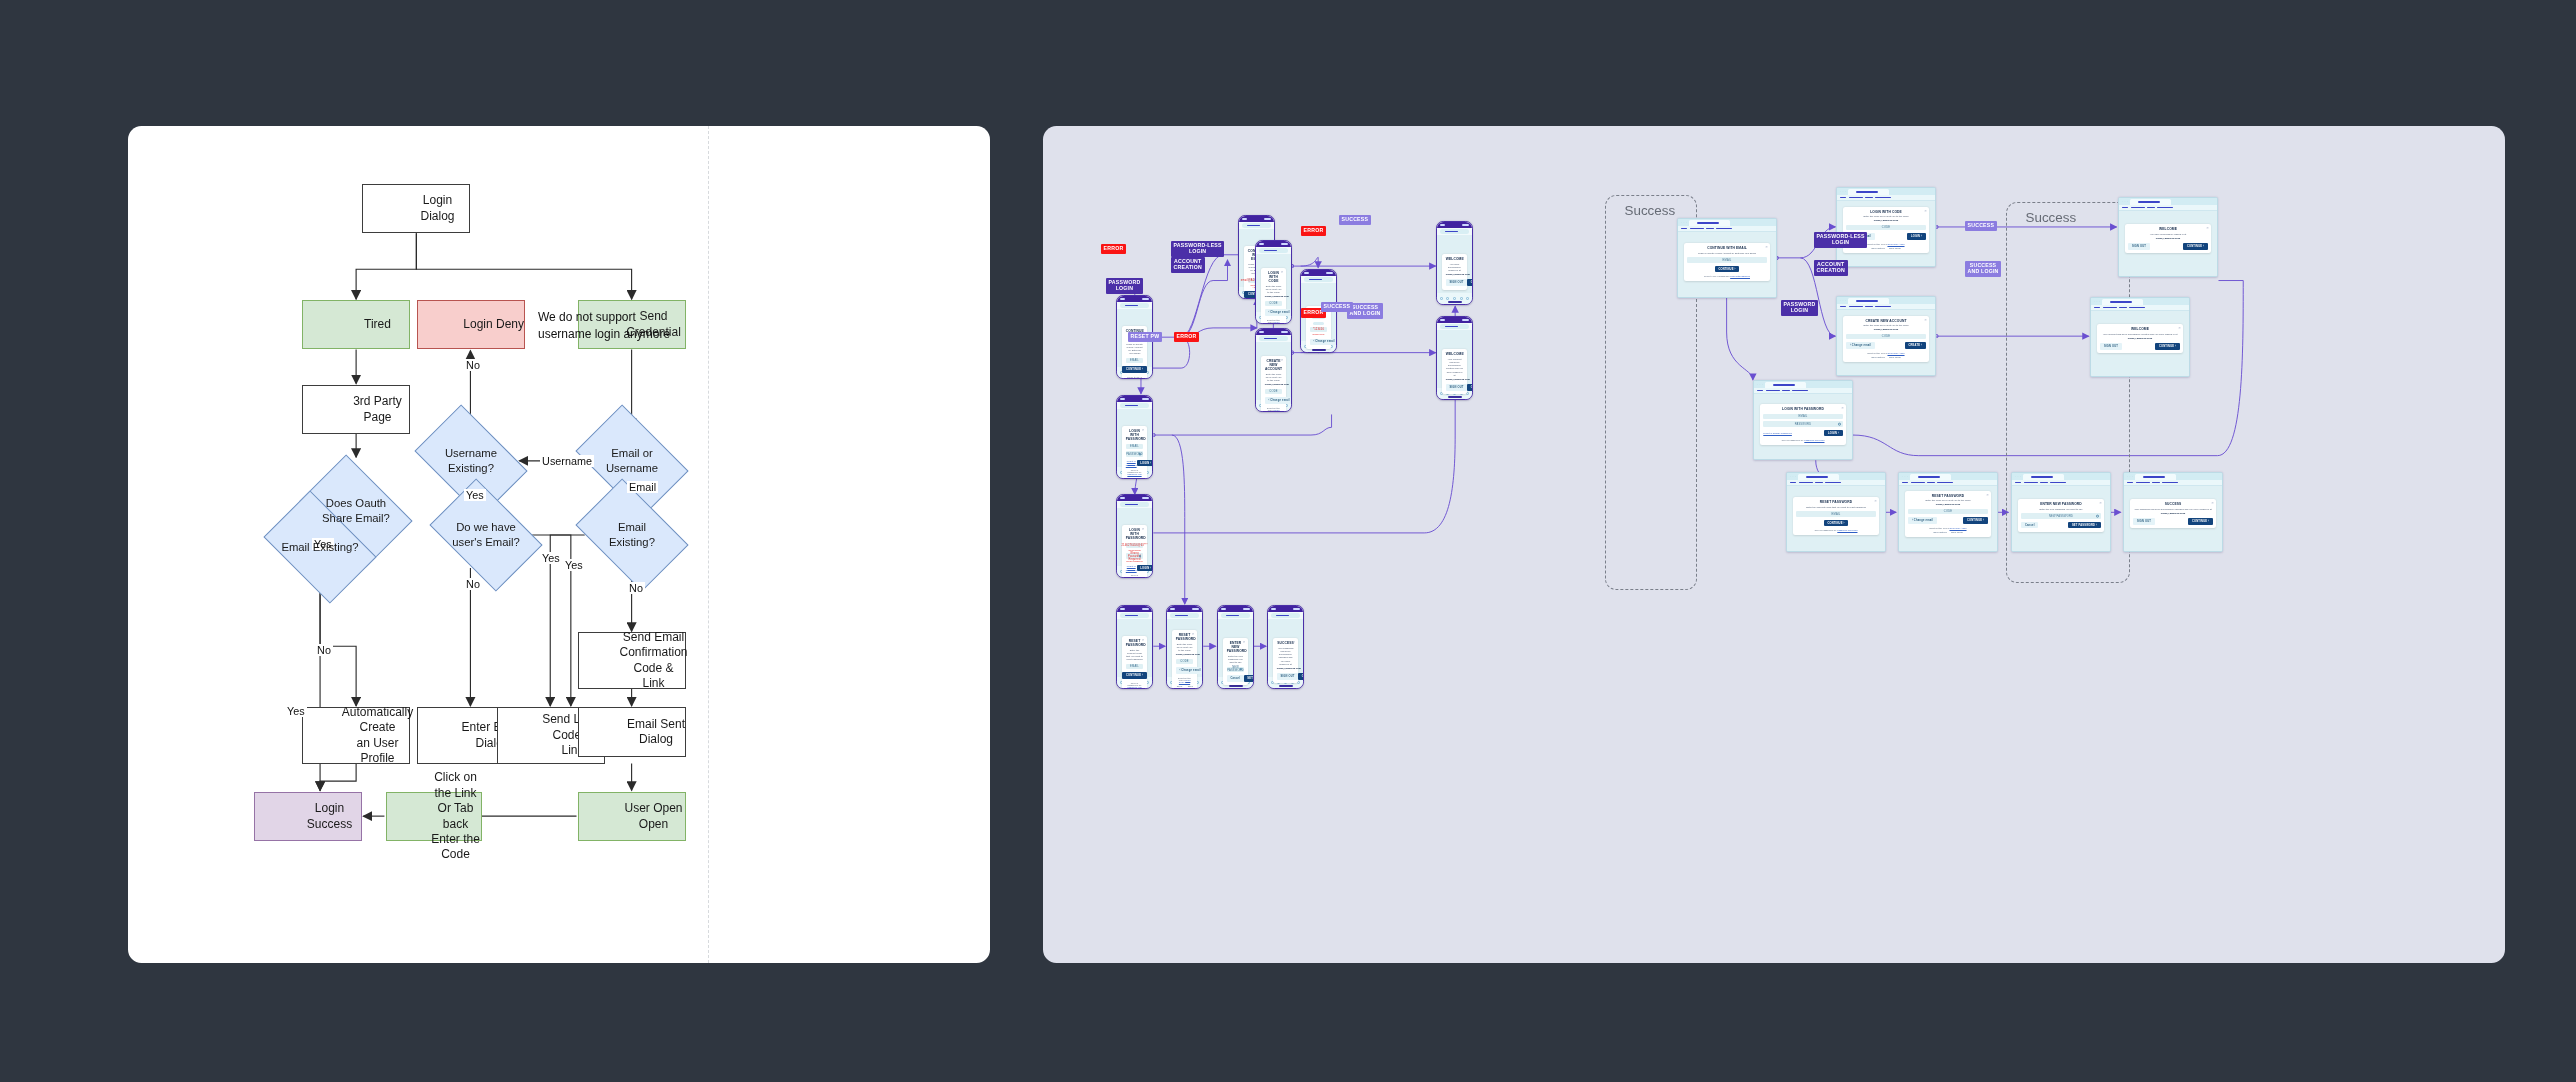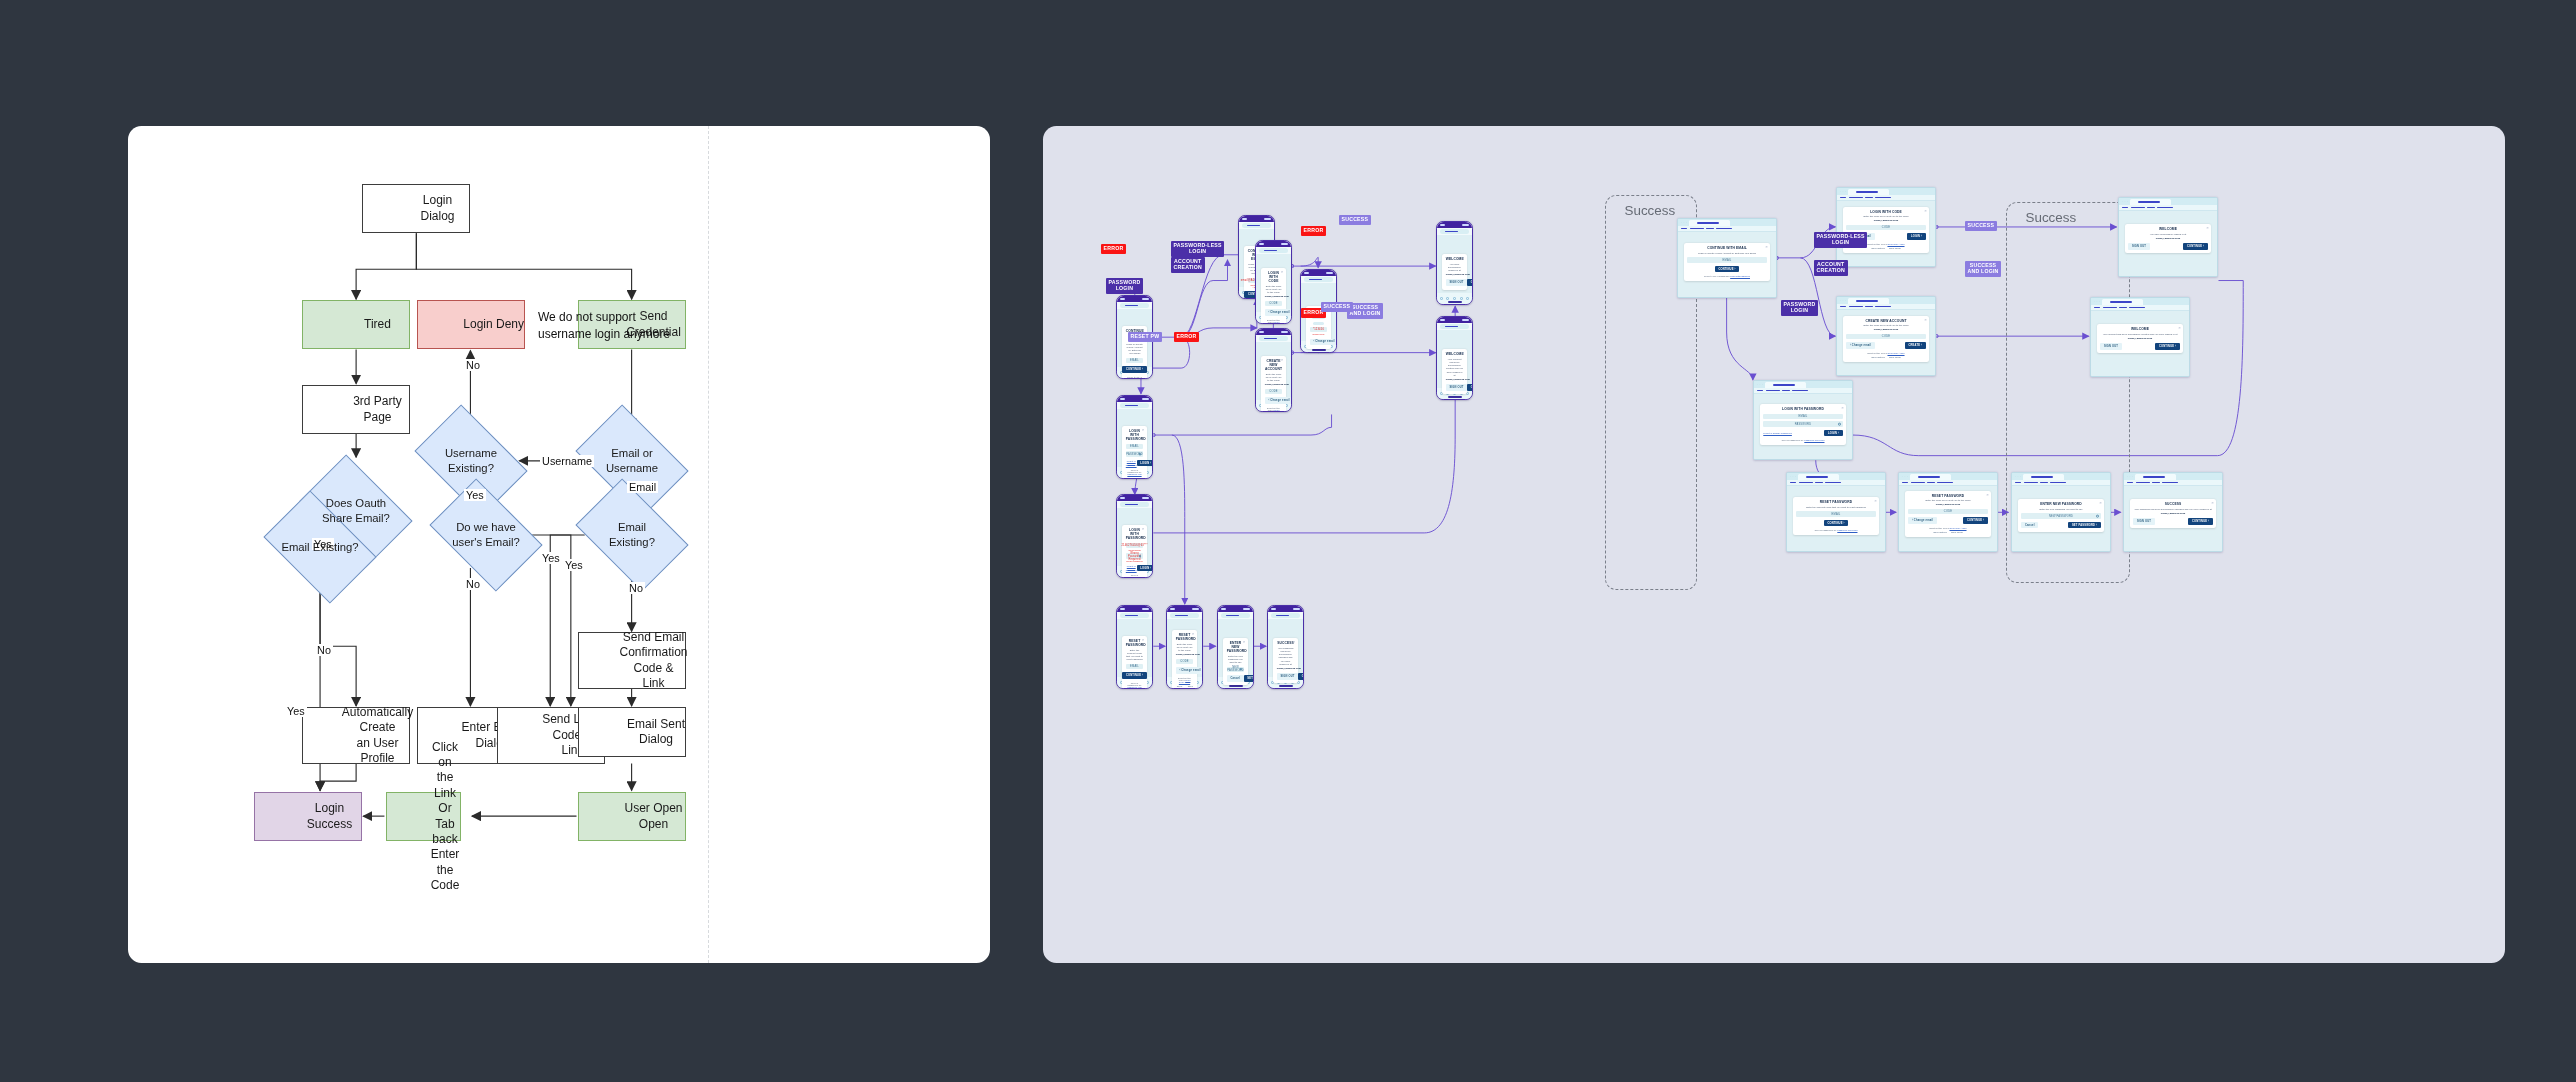--- a/index.html
+++ b/index.html
@@ -287,21 +287,21 @@
 Link</span></div>
         <div class="node rect " style="left: 174px; top: 581px; width: 108px; height: 57px;"><span>Automatically Create
 an User Profile</span></div>
         <div class="node rect " style="left: 289px; top: 581px; width: 108px; height: 57px;"><span>Enter Email
 Dialog</span></div>
         <div class="node rect " style="left: 369px; top: 581px; width: 108px; height: 57px;"><span>Send Login Code &amp;
 Link</span></div>
         <div class="node rect " style="left: 450px; top: 581px; width: 108px; height: 50px; justify-content: flex-end;"><span>Email Sent
 Dialog</span></div>
         <div class="node rect purple" style="left: 126px; top: 666px; width: 108px; height: 49px;"><span>Login Success</span></div>
-        <div class="node rect green" style="left: 258px; top: 666px; width: 75px; height: 49px; justify-content: flex-end;"><span>Click on the Link
+        <div class="node rect green" style="left: 258px; top: 666px; width: 96px; height: 49px; justify-content: flex-end;"><span>Click on the Link
 Or Tab back
 Enter the Code</span></div>
         <div class="node rect green" style="left: 450px; top: 666px; width: 108px; height: 49px;"><span>User Open Open</span></div>
       </div>
     <div id="flow-edge-labels">
         <div class="edge-label" style="left: 336px; top: 233px;">No</div>
         <div class="edge-label" style="left: 412px; top: 329px;">Username</div>
         <div class="edge-label" style="left: 499px; top: 355px;">Email</div>
         <div class="edge-label" style="left: 336px; top: 363px;">Yes</div>
         <div class="edge-label" style="left: 184px; top: 412px;">Yes</div>

